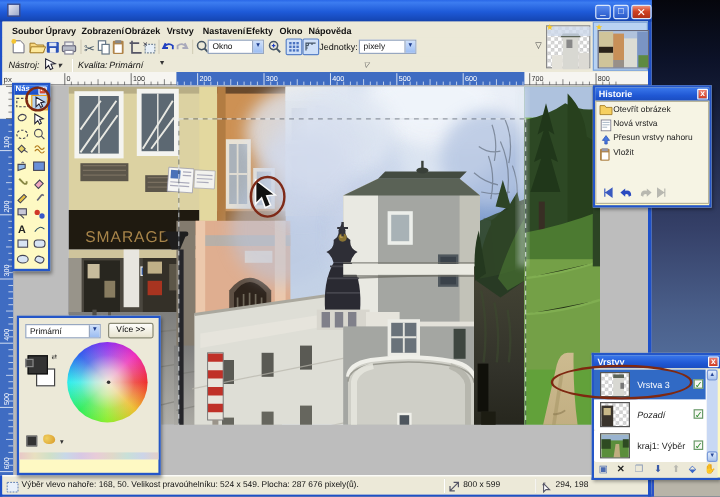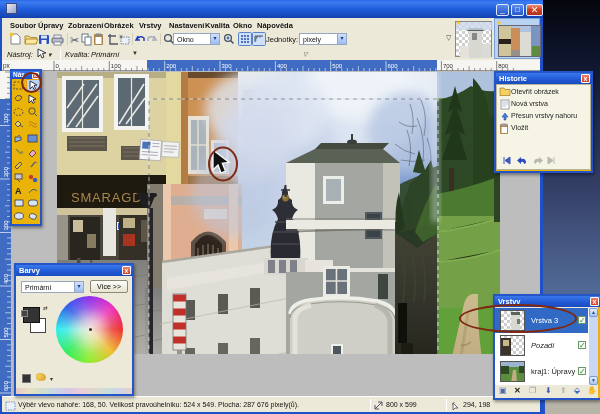--- a/index.html
+++ b/index.html
@@ -32,21 +32,21 @@
 
 #surround{left:2px;top:71px;width:538px;height:325px;background:#bdbdbd;}
 #canvas{left:57px;top:72px;width:443px;height:282px;overflow:hidden;}
 
 #status{left:2px;top:396px;width:538px;height:16px;background:#ece9d8;border-top:1px solid #fff;font-size:7px;color:#111;}
 #status .txt{position:absolute;left:16px;top:4px;}
 #status .p2{position:absolute;left:384px;top:4px;}
 #status .p3{position:absolute;left:461px;top:4px;}
 .sdiv{position:absolute;top:2px;width:1px;height:12px;background:#c0bca6;border-right:1px solid #fff;}
 
-.pal{position:absolute;border:2px solid #2456c8;background:#eab308;box-shadow:1px 2px 3px rgba(0,0,0,.4);}
+.pal{position:absolute;border:2px solid #2456c8;background:#fef9c3;box-shadow:1px 2px 3px rgba(0,0,0,.4);}
 .ptitle{height:11px;background:linear-gradient(180deg,#3a78ec,#2058d4 60%,#1a4cc0);color:#fff;font-size:7.5px;font-weight:bold;padding:1px 3px 0;position:relative;}
 .pclose{position:absolute;right:1px;top:1px;width:9px;height:9px;background:linear-gradient(180deg,#ef8070,#d03c22);border:1px solid #fff;border-radius:1px;color:#fff;font-size:7px;line-height:7px;text-align:center;}
 
 #tools{left:10px;top:69px;width:32px;height:157px;}
 #tools .ptitle{height:8px;font-size:6.5px;padding:0 1px;}
 #tools .pclose{width:7px;height:7px;font-size:6px;line-height:5px;top:0.5px;}
 
 #hist{left:494px;top:71px;width:99px;height:102px;}
 #hist .body{position:absolute;left:0;top:11px;width:95px;height:86px;background:#f6f4e4;border:1px solid #b8b49a;}
 #hist .it{position:absolute;left:2px;font-size:7px;color:#222;white-space:nowrap;}
@@ -81,21 +81,21 @@
     <div class="wbtn b2">□</div>
     <div class="wbtn b3">✕</div>
 </div>
 <div class="abs" id="menubar">
   <span style="left:8px">Soubor</span>
     <span style="left:36px">Úpravy</span>
     <span style="left:66px">Zobrazení</span>
     <span style="left:102px">Obrázek</span>
     <span style="left:137px">Vrstvy</span>
     <span style="left:167px">Nastavení</span>
-    <span style="left:203px">Kvalita</span>
+    <span style="left:203px">Efekty</span>
     <span style="left:231px">Okno</span>
     <span style="left:255px">Nápověda</span>
 </div>
 <div class="abs" id="toolbar1">
 <svg width="538" height="16">
       <g transform="translate(3,0)">
 
   <path d="M6 3 h6 l3 3 v7 h-9 Z" fill="#fff" stroke="#667" stroke-width="0.8"></path>
         <circle cx="6.5" cy="3.5" r="2" fill="#f4c430"></circle>
 
@@ -674,21 +674,20 @@
     <div class="it" style="top:39px;left:14px">Vložit</div>
     <svg width="60" height="12" style="position:absolute;left:4px;bottom:2px">
       <path d="M3 2 v7 M9 2 l-5 3.5 l5 3.5 Z" fill="#3a5ac0" stroke="#3a5ac0" stroke-width="1"></path>
       <path d="M25 8 q0 -5 -5 -4 l0 -2 l-4 3.5 l4 3.5 l0 -2 q3 -1 3 2 Z" fill="#2a4ac0"></path>
       <path d="M33 8 q0 -5 5 -4 l0 -2 l4 3.5 l-4 3.5 l0 -2 q-3 -1 -3 2 Z" fill="#b8b8b0"></path>
       <path d="M53 2 v7 M47 2 l5 3.5 l-5 3.5 Z" fill="#b8b8b0" stroke="#b8b8b0" stroke-width="1"></path>
     </svg>
   </div>
 </div>
 <div class="pal" id="barvy">
-  <div class="ptitle">Barvy<span class="pclose">x</span></div>
   <div class="body">
     <div class="combo" style="left:5px;top:5px;width:63px;height:12px">
         <span style="position:absolute;left:3px;top:2px">Primární</span>
         <span class="arr">▾</span>
       </div>
     <div style="position:absolute;left:74px;top:4px;width:38px;height:13px;background:linear-gradient(180deg,#fdfdfa,#e8e4d0);border:1px solid #8a8a76;border-radius:2px;font-size:7px;text-align:center;line-height:12px;">Více &gt;&gt;</div>
     <div style="position:absolute;left:14px;top:42px;width:16px;height:15px;background:#fff;border:1.5px solid #444;"></div>
     <div style="position:absolute;left:7px;top:31px;width:17px;height:16px;background:#333;border:1px solid #111;"></div>
     <div style="position:absolute;left:27px;top:29px;font-size:5.5px;color:#222;">⇄</div>
     <div style="position:absolute;left:5px;top:34px;width:7px;height:7px;background:#444;border:1px solid #888;"></div>
@@ -723,21 +722,21 @@
         <div class="lchk">✓</div>
       </div>
     <div class="lrow" style="top:52px">
         <div class="lthumb"><svg width="25" height="21">
             <rect width="25" height="21" fill="#5b8e3c"></rect>
             <rect y="0" width="25" height="5" fill="#9ab4d0"></rect>
             <path d="M10 21 L12 8 L15 8 L16 21 Z" fill="#c0ad80"></path>
             <rect x="0" y="4" width="8" height="8" fill="#2e4a22"></rect>
             <rect x="18" y="4" width="7" height="7" fill="#2e4a22"></rect>
           </svg></div>
-        <div class="lname">kraj1: Úpravy</div>
+        <div class="lname">kraj1: Výběr</div>
         <div class="lchk">✓</div>
       </div>
     <div class="vsb">
         <div class="a" style="top:0">▲</div>
         <div class="a" style="bottom:0">▼</div>
       </div>
     <div class="ltools">
         <span style="position:absolute;left:3px;color:#4a6ab0">▣</span>
         <span style="position:absolute;left:18px;color:#222;font-weight:bold">✕</span>
         <span style="position:absolute;left:33px;color:#8a9ab8">❐</span>

